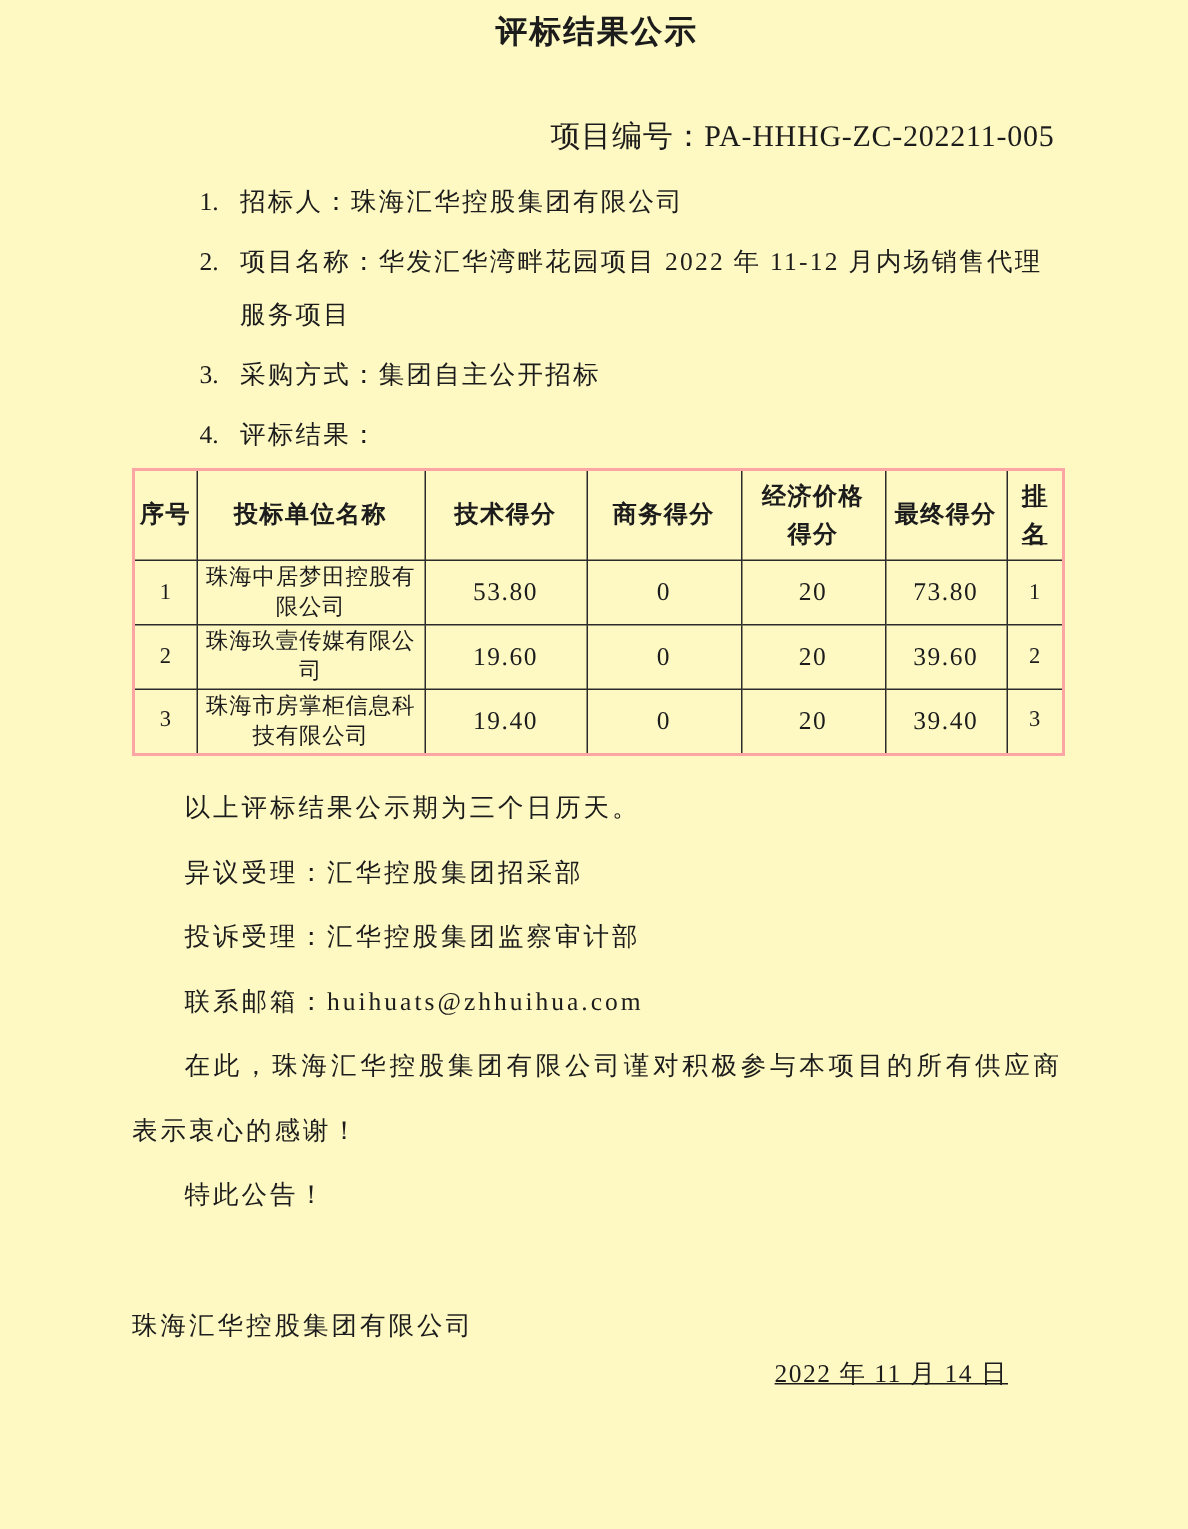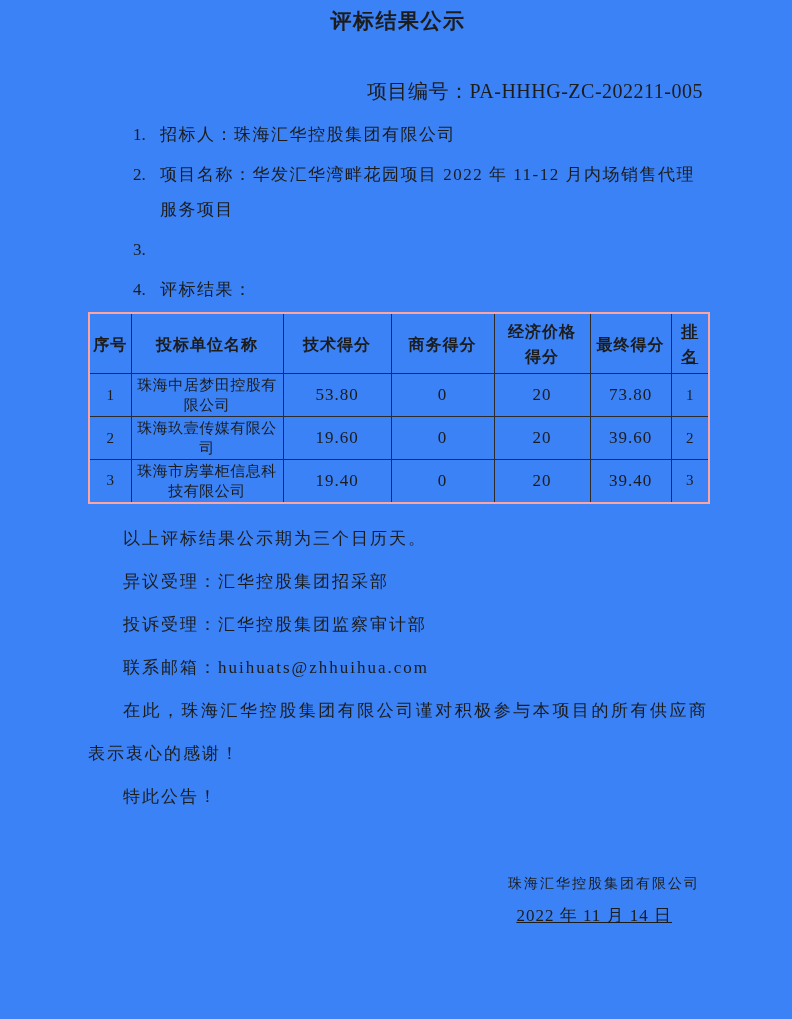--- a/index.html
+++ b/index.html
@@ -5,21 +5,21 @@
   html, body {
     margin: 0;
     padding: 0;
     background: #ffffff;
   }
   .page {
     position: relative;
     width: 792px;
     height: 1019px;
     box-sizing: border-box;
-    background: #3b82f6;
+    background: #fef9c3;
     color: #1c1c1c;
     font-family: "Liberation Serif", "DejaVu Serif", serif;
     padding: 8px 84px 0 88px;
     overflow: hidden;
   }
   .title {
     margin: 0;
     font-size: 21px;
     font-weight: bold;
     text-align: center;
@@ -89,22 +89,21 @@
   .para {
     margin: 0;
     font-size: 17px;
     letter-spacing: 2px;
     line-height: 43px;
     text-indent: 35px;
     text-align: justify;
   }
   .signature { margin-top: 50px; }
   .sig-company {
-    text-align: right;
-    font-size: 14px;
+    font-size: 17px;
     letter-spacing: 2px;
     line-height: 32px;
     padding-right: 8px;
   }
   .sig-date {
     text-align: right;
     font-size: 17px;
     letter-spacing: 1px;
     line-height: 32px;
     padding-right: 36px;
@@ -124,20 +123,21 @@
     <div class="list-item">
       <span class="num">1.</span>
       <span class="txt">招标人：珠海汇华控股集团有限公司</span>
     </div>
     <div class="list-item">
       <span class="num">2.</span>
       <span class="txt">项目名称：华发汇华湾畔花园项目 2022 年 11-12 月内场销售代理服务项目</span>
     </div>
     <div class="list-item">
       <span class="num">3.</span>
+      <span class="txt">采购方式：集团自主公开招标</span>
     </div>
     <div class="list-item">
       <span class="num">4.</span>
       <span class="txt">评标结果：</span>
     </div>
   </div>
 
   <table class="results">
     <colgroup>
       <col style="width:42px">

